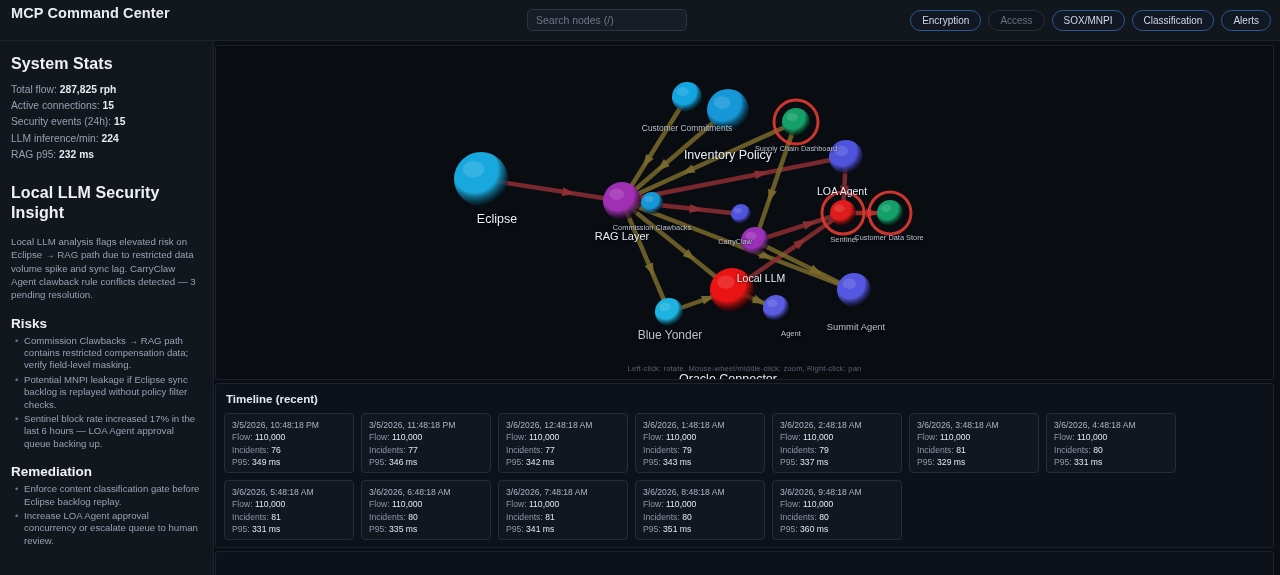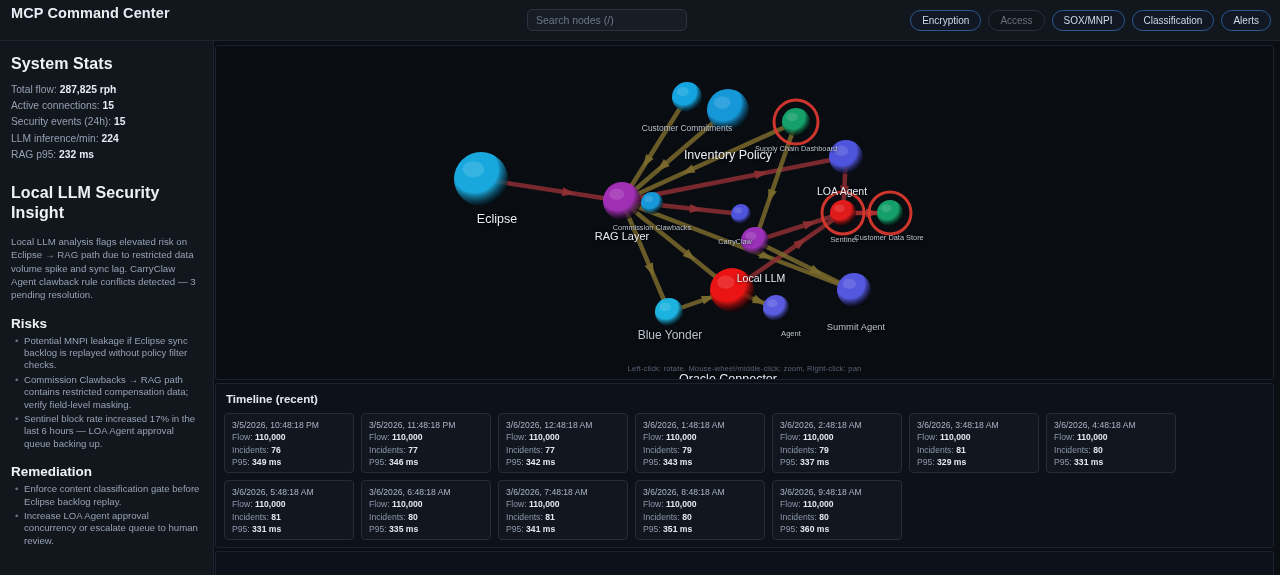--- a/index.html
+++ b/index.html
@@ -107,21 +107,21 @@
     margin: 0 0 8px 2px; font-size: 11.5px; font-weight: bold; color: #e4e9f1;
   }
   #tl-grid { display: flex; flex-wrap: wrap; gap: 7px; }
   .tl-card {
     width: 130px; height: 60px;
     background: #11161f; border: 1px solid #252d3b; border-radius: 4px;
     padding: 5px 7px;
   }
   .tl-card .ts { font-size: 8.6px; color: #aab5c5; line-height: 12.4px; }
   .tl-card .row { font-size: 8.6px; color: #8c98aa; line-height: 12.4px; }
-  .tl-card .row b { color: #e2e8f1; font-weight: bold; }
+  .tl-card .row b { color: #e2e8f1; font-weight: normal; }
 
   
   #lineage {
     position: absolute; left: 215px; top: 551px; width: 1059px; height: 24px;
     background: #0d1119; border: 1px solid #1b2230; border-bottom: none;
     border-radius: 3px 3px 0 0; padding: 6px 0 0 8px;
   }
   #lineage h4 {
     margin: 16px; font-size: 11.5px; font-weight: bold; color: #e4e9f1;
   }
@@ -155,22 +155,22 @@
         <div class="stat-line"><span>Security events (24h):</span> <b>15</b></div>
         <div class="stat-line"><span>LLM inference/min:</span> <b>224</b></div>
         <div class="stat-line"><span>RAG p95:</span> <b>232 ms</b></div>
       </div>
 
     <h2 class="second">Local LLM Security Insight</h2>
     <div id="llm-summary">Local LLM analysis flags elevated risk on Eclipse → RAG path due to restricted data volume spike and sync lag. CarryClaw Agent clawback rule conflicts detected — 3 pending resolution.</div>
 
     <h3>Risks</h3>
     <ul class="bullets" id="risks-list">
+        <li>Commission Clawbacks → RAG path contains restricted compensation data; verify field-level masking.</li>
         <li>Potential MNPI leakage if Eclipse sync backlog is replayed without policy filter checks.</li>
-        <li>Commission Clawbacks → RAG path contains restricted compensation data; verify field-level masking.</li>
         <li>Sentinel block rate increased 17% in the last 6 hours — LOA Agent approval queue backing up.</li>
       </ul>
 
     <h3>Remediation</h3>
     <ul class="bullets" id="remediation-list">
         <li>Enforce content classification gate before Eclipse backlog replay.</li>
         <li>Increase LOA Agent approval concurrency or escalate queue to human review.</li>
       </ul>
   </div>
 

